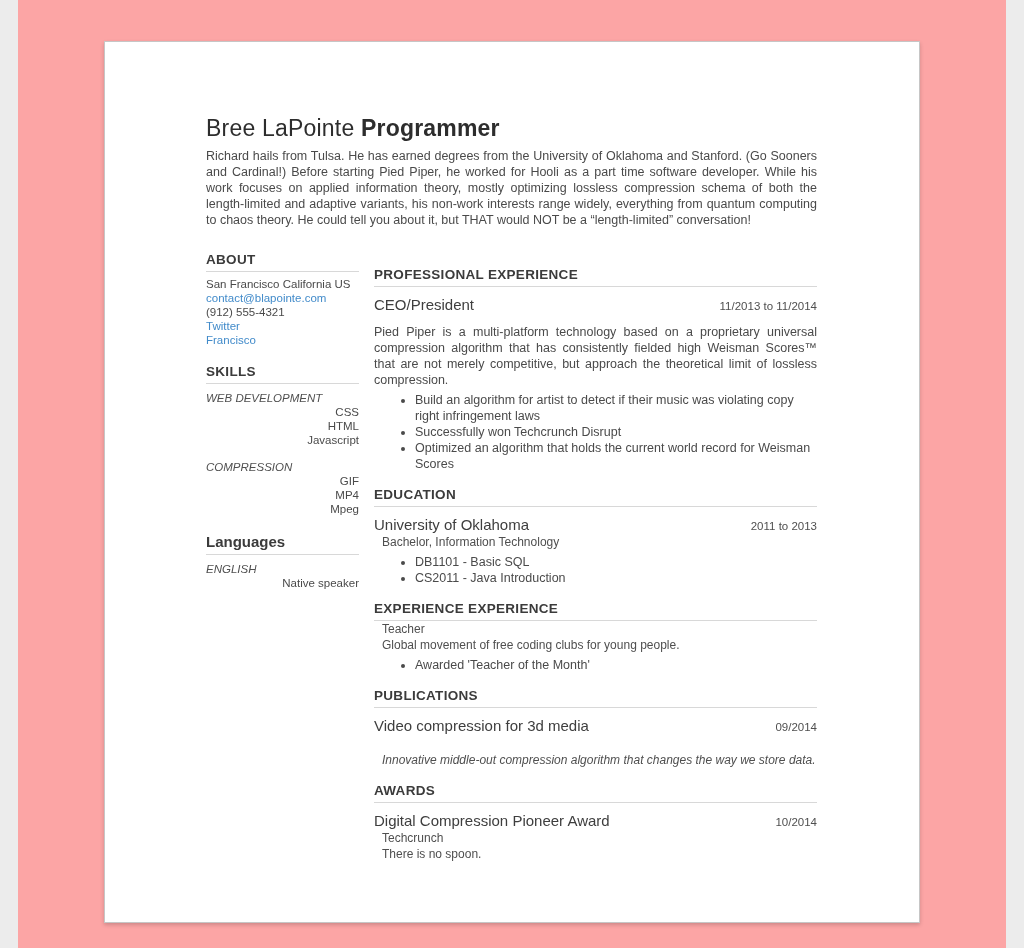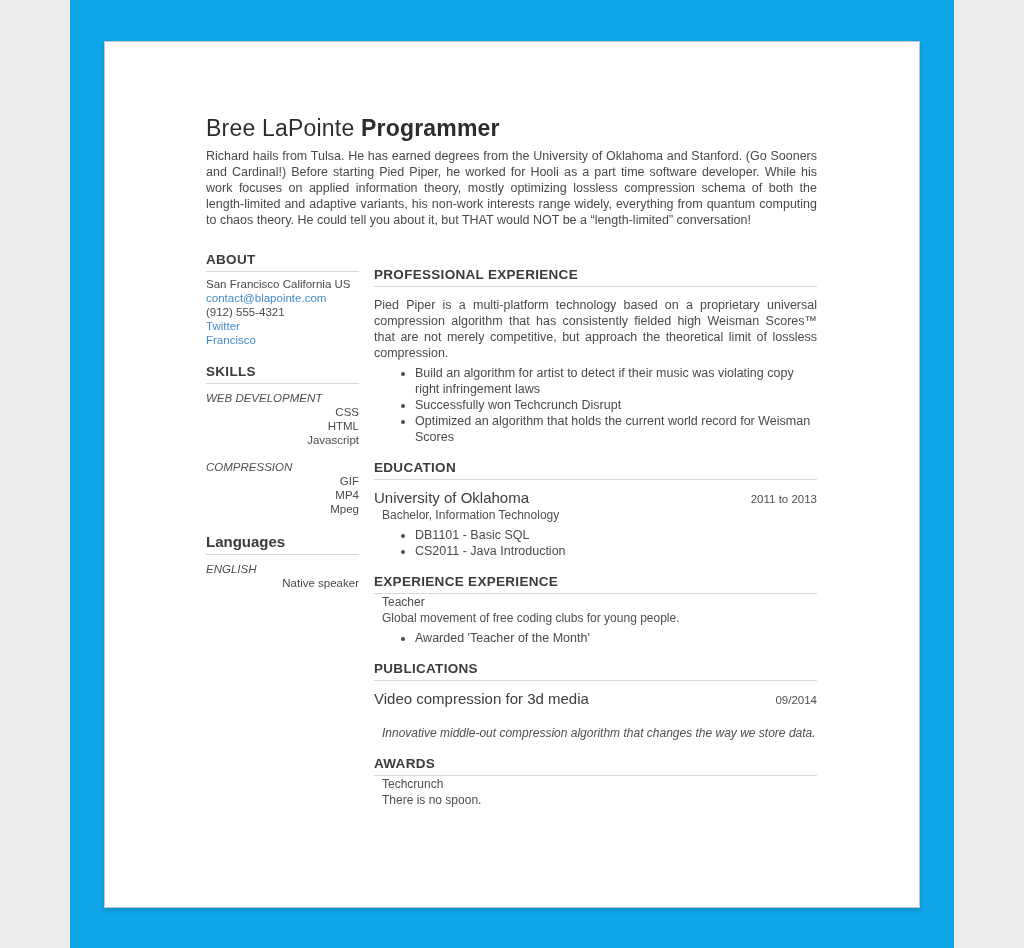--- a/index.html
+++ b/index.html
@@ -4,24 +4,24 @@
 <style>
   * { box-sizing: border-box; }
   html, body {
     margin: 0;
     padding: 0;
     background: #ececec;
     font-family: "Liberation Sans", sans-serif;
     -webkit-font-smoothing: antialiased;
   }
   .viewport {
-    width: 884px;
+    width: 988px;
     min-height: 948px;
     margin: 0 auto;
-    background: #0ea5e9;
+    background: #fca5a5;
   }
   .page {
     width: 816px;
     min-height: 867px;
     margin: 0 auto;
     position: relative;
     top: 41px;
     background: #ffffff;
     border: 1px solid #c6c6c6;
     box-shadow: 0 2px 4px rgba(0,0,0,0.18);
@@ -202,20 +202,24 @@
           </section>
 
         </aside>
 
         <main class="col-right">
 
           <section class="main-section">
             <h2 class="sec-heading">PROFESSIONAL EXPERIENCE</h2>
             <hr class="rule">
             <div class="entry">
+              <div class="entry-header">
+                <span class="entry-title">CEO/President</span>
+                <span class="entry-date">11/2013 to 11/2014</span>
+              </div>
               <p class="entry-summary">Pied Piper is a multi-platform technology based on a proprietary universal compression algorithm that has consistently fielded high Weisman Scores™ that are not merely competitive, but approach the theoretical limit of lossless compression.</p>
               <ul class="highlights">
                 <li>Build an algorithm for artist to detect if their music was violating copy right infringement laws</li>
                 <li>Successfully won Techcrunch Disrupt</li>
                 <li>Optimized an algorithm that holds the current world record for Weisman Scores</li>
               </ul>
             </div>
           </section>
 
           <section class="main-section">
@@ -255,20 +259,24 @@
                 <span class="entry-date">09/2014</span>
               </div>
               <div class="entry-desc">Innovative middle-out compression algorithm that changes the way we store data.</div>
             </div>
           </section>
 
           <section class="main-section">
             <h2 class="sec-heading">AWARDS</h2>
             <hr class="rule">
             <div class="entry">
+              <div class="entry-header">
+                <span class="entry-title">Digital Compression Pioneer Award</span>
+                <span class="entry-date">10/2014</span>
+              </div>
               <div class="entry-sub">Techcrunch</div>
               <div class="entry-sub">There is no spoon.</div>
             </div>
           </section>
 
         </main>
       </div>
 
     </div>
   </div>

